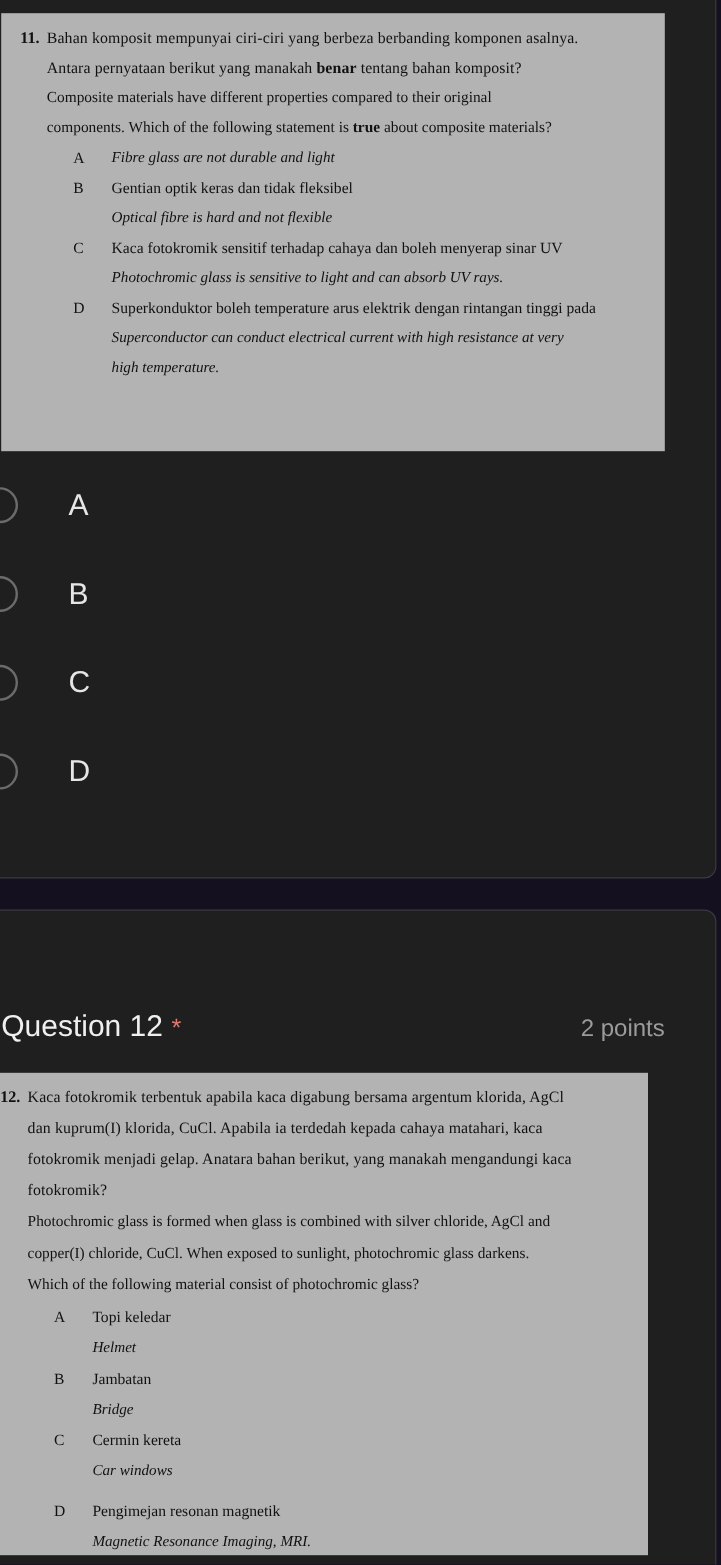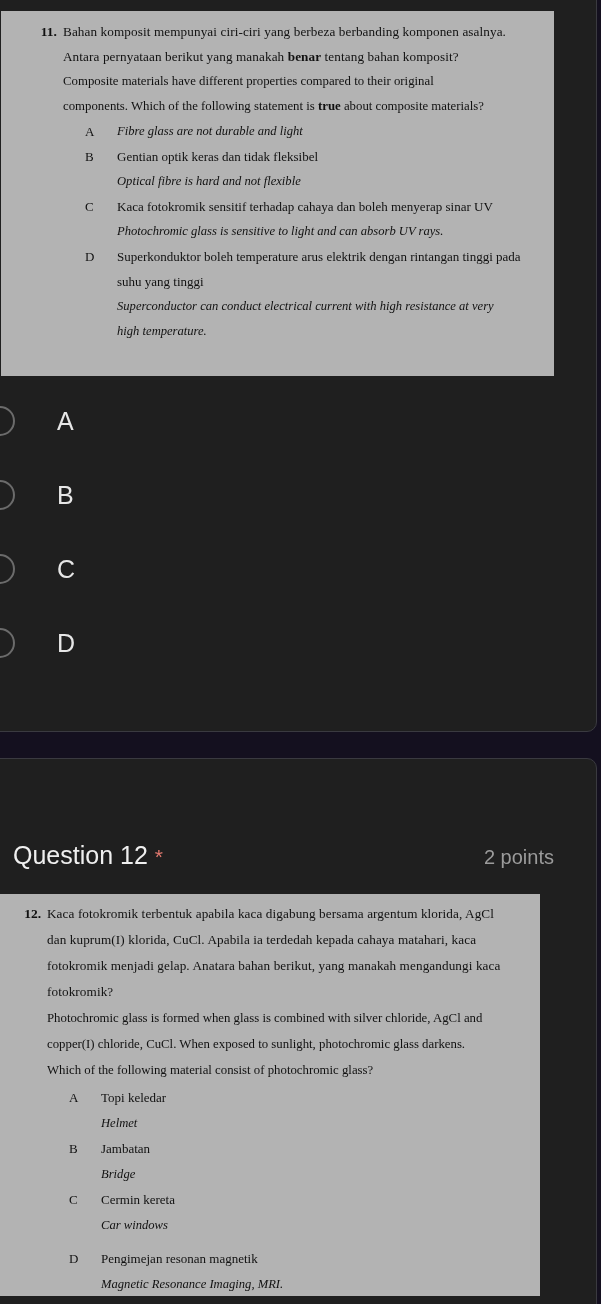--- a/index.html
+++ b/index.html
@@ -63,21 +63,20 @@
     left: 24px;
     top: 135px;              
     width: 555px;
     height: 402px;
     padding: 7px 10px 6px 0;
   }
 
   .q-row {
     display: flex;
     align-items: flex-start;
-    padding-left: 24px;
   }
   .q-num {
     width: 38px;
     flex: 0 0 38px;
     text-align: right;
     padding-right: 6px;
     font-weight: bold;
     font-size: 13.5px;
     line-height: 25px;
     box-sizing: border-box;
@@ -173,21 +172,20 @@
     width: 553px;
     display: flex;
     align-items: baseline;
     justify-content: space-between;
   }
   .q-title {
     color: #efefef;
     font-size: 25px;
     line-height: 40px;
     white-space: nowrap;
-    padding-left: 12px;
   }
   .q-required {
     color: #e2796f;
     font-size: 21px;
     margin-left: 7px;
   }
   .q-points {
     color: #9b9b9b;
     font-size: 20px;
     line-height: 30px;
@@ -234,21 +232,20 @@
               <div class="opt-text">
                 <div class="opt-ms">Kaca fotokromik sensitif terhadap cahaya dan boleh menyerap sinar UV</div>
                 <div class="opt-en">Photochromic glass is sensitive to light and can absorb UV rays.</div>
               </div>
             </div>
 
             <div class="opt">
               <div class="opt-letter">D</div>
               <div class="opt-text">
                 <div class="opt-ms">Superkonduktor boleh temperature arus elektrik dengan rintangan tinggi pada</div>
-                <div class="opt-ms">suhu yang tinggi</div>
                 <div class="opt-en">Superconductor can conduct electrical current with high resistance at very</div>
                 <div class="opt-en">high temperature.</div>
               </div>
             </div>
 
           </div>
         </div>
       </div>
     </div>
 

